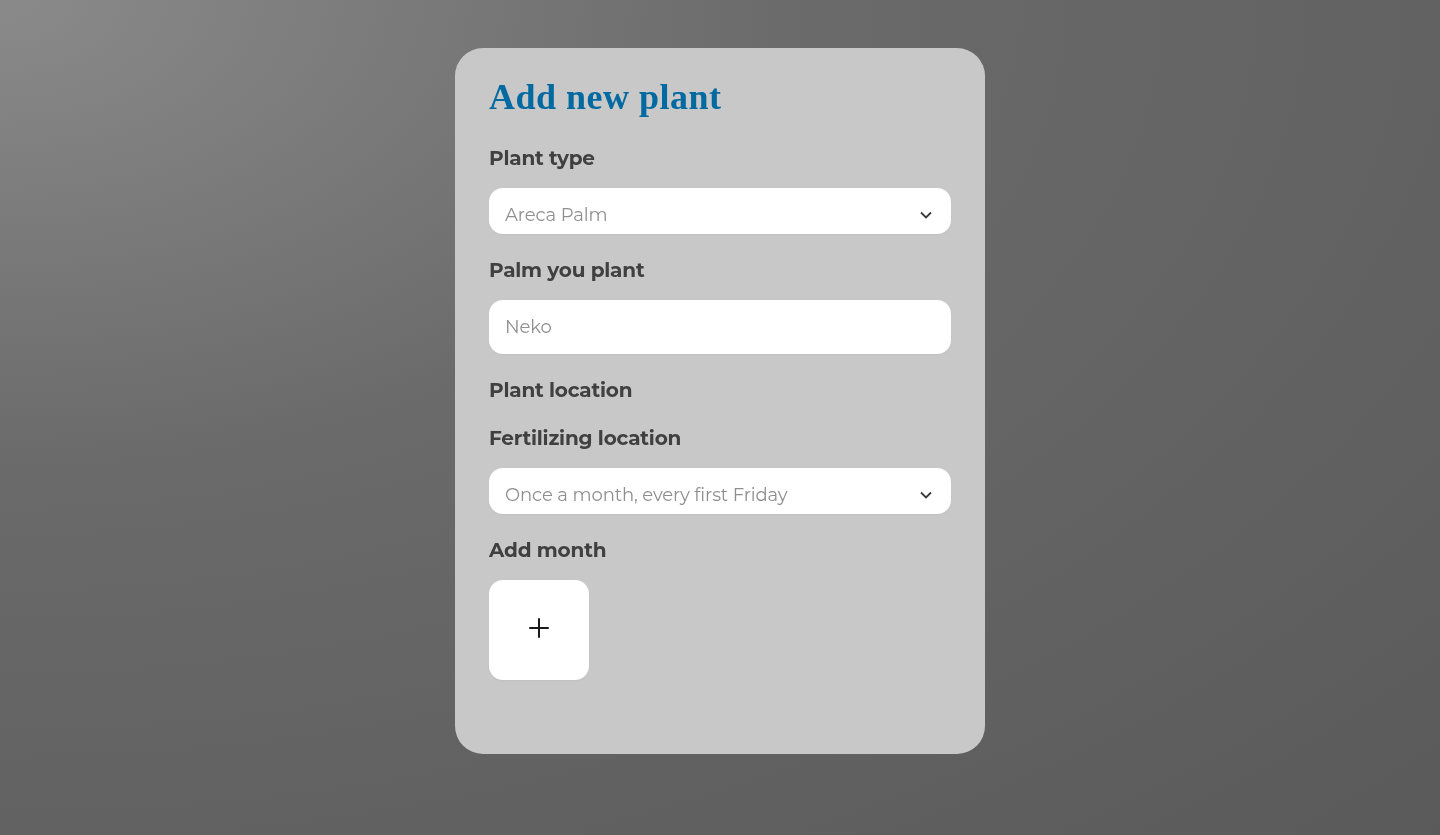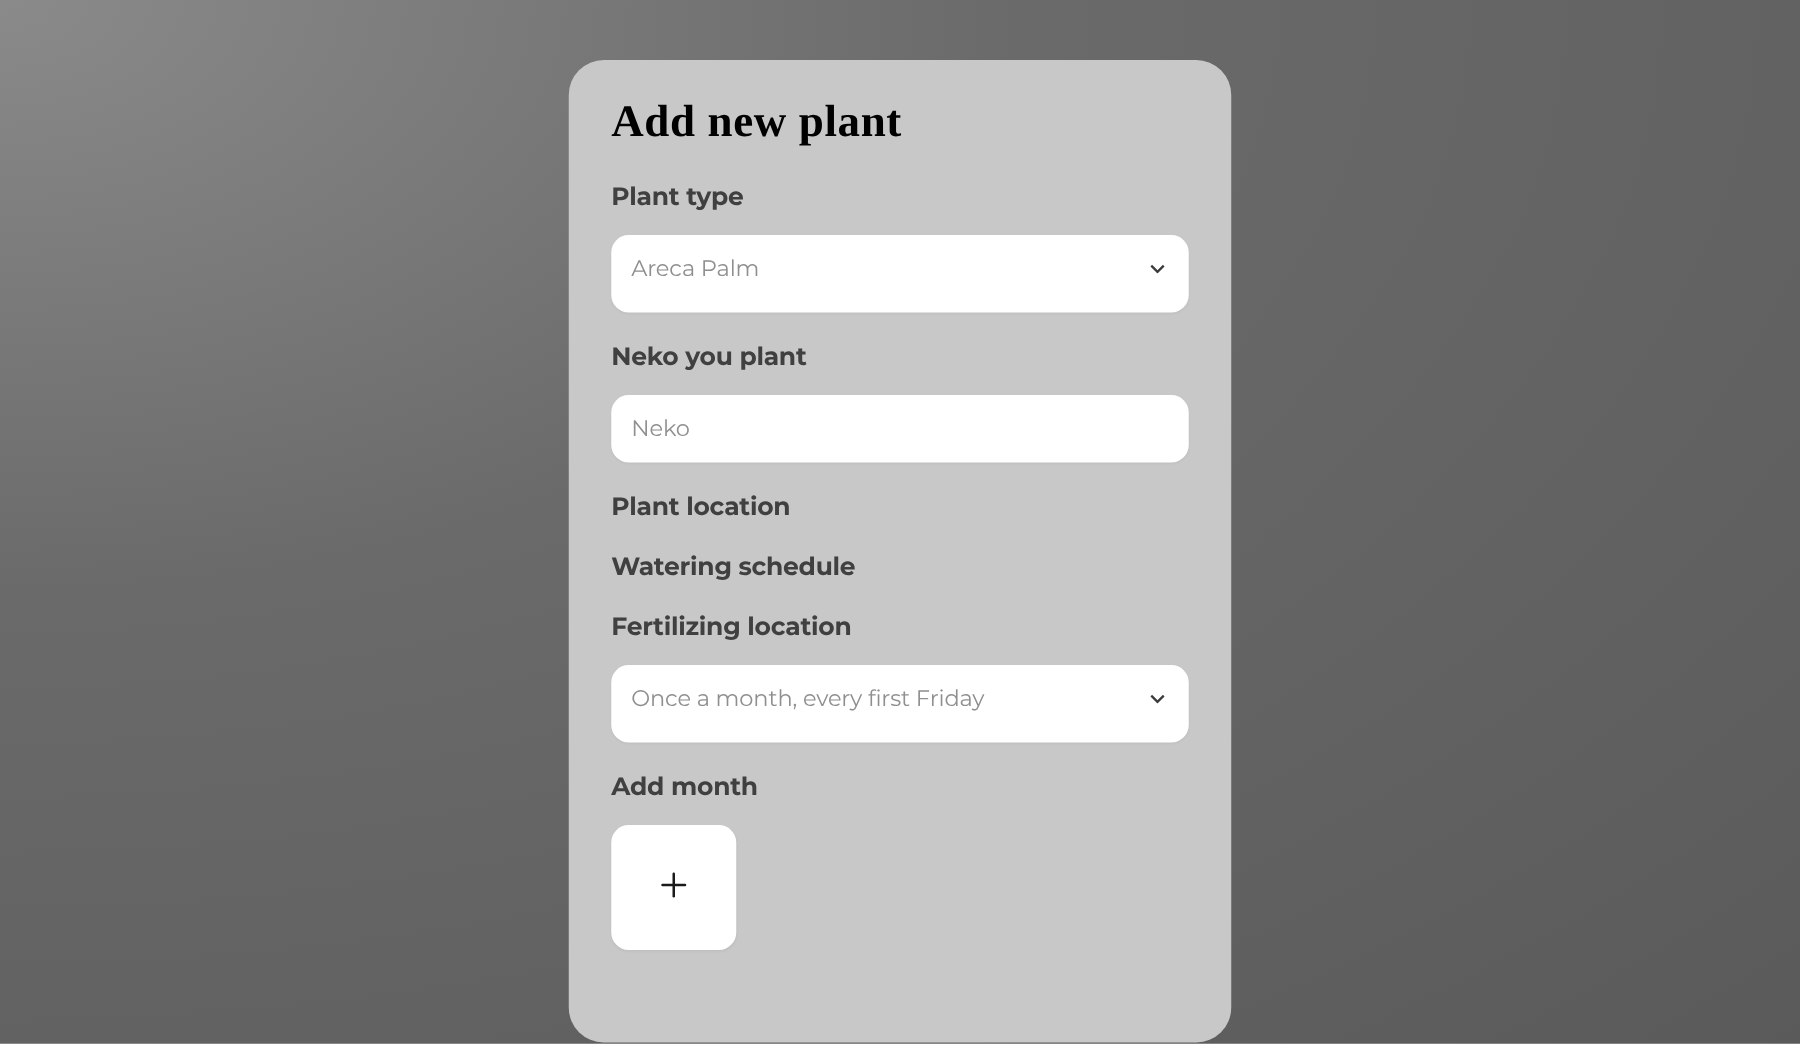--- a/index.html
+++ b/index.html
@@ -24,21 +24,21 @@
       width: 530px;
       background: #c8c8c8;
       border-radius: 28px;
       padding: 28px 34px 50px 34px;
     }
     
     .modal-title {
       font-family: Georgia, 'Times New Roman', serif;
       font-size: 36px;
       font-weight: 700;
-      color: #000000;
+      color: #0369a1;
       margin-bottom: 28px;
       letter-spacing: 0.5px;
     }
     
     .field-label {
       font-size: 20px;
       font-weight: 700;
       color: #404040;
       margin-bottom: 18px;
       letter-spacing: -0.2px;
@@ -47,21 +47,21 @@
     .field-group {
       margin-bottom: 24px;
     }
     
     .select-box {
       display: flex;
       align-items: center;
       justify-content: space-between;
       background: #ffffff;
       border-radius: 14px;
-      padding: 16px 18px 24px 16px;
+      padding: 16px 18px 8px 16px;
       cursor: pointer;
       box-shadow: 0 1px 2px rgba(0,0,0,0.04);
     }
     
     .select-value {
       font-size: 18px;
       color: #8f8f8f;
       font-weight: 400;
       letter-spacing: -0.1px;
     }
@@ -129,32 +129,31 @@
       <span class="select-value">Areca Palm</span>
       <span class="chevron">
         <svg viewBox="0 0 12 8">
             <polyline points="1,1.5 6,6.5 11,1.5"></polyline>
           </svg>
       </span>
     </div>
   </div>
 
   <div class="field-group">
-    <div class="field-label">Neko you plant</div>
+    <div class="field-label">Palm you plant</div>
     <div class="text-input">
       <span class="text-input-value">Neko</span>
     </div>
   </div>
 
   <div class="field-group">
     <div class="field-label">Plant location</div>
   </div>
 
   <div class="field-group">
-    <div class="field-label">Watering schedule</div>
   </div>
 
   <div class="field-group">
     <div class="field-label">Fertilizing location</div>
     <div class="select-box">
       <span class="select-value">Once a month, every first Friday</span>
       <span class="chevron">
         <svg viewBox="0 0 12 8">
             <polyline points="1,1.5 6,6.5 11,1.5"></polyline>
           </svg>

